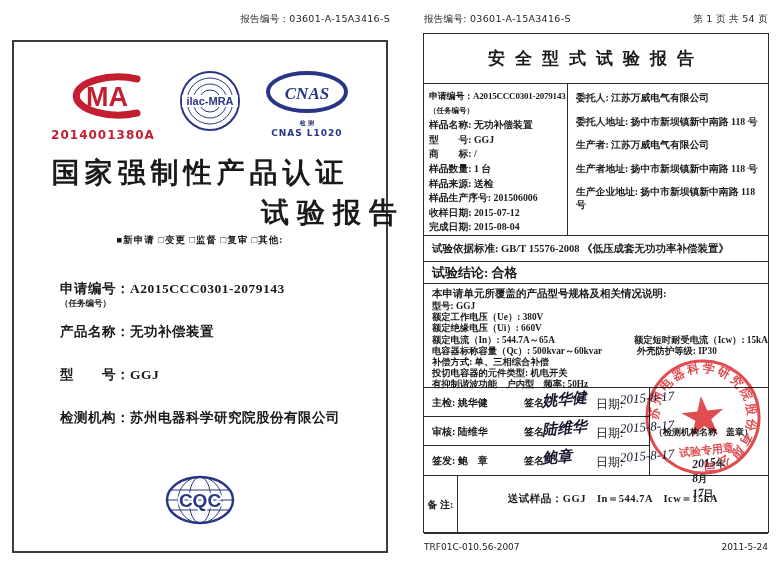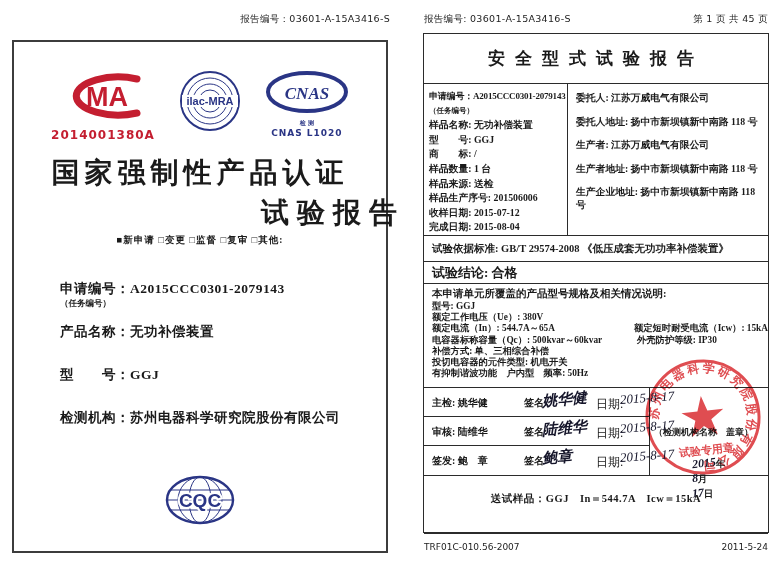--- a/index.html
+++ b/index.html
@@ -63,21 +63,21 @@
 
   .ftr { position:absolute; font-size:9px; font-family:"DejaVu Sans",sans-serif; color:#222; }
 </style>
 </head>
 <body>
 
 <div class="canvas">
 
   <div class="hdr" style="left:230px; top:13px; width:160px; text-align:right;">报告编号：03601-A-15A3416-S</div>
   <div class="hdr" style="left:424px; top:13px;">报告编号: 03601-A-15A3416-S</div>
-  <div class="hdr" style="left:676px; top:13px; width:92px; text-align:right;">第 1 页 共 45 页</div>
+  <div class="hdr" style="left:676px; top:13px; width:92px; text-align:right;">第 1 页 共 54 页</div>
 
   <div class="lp">
 
     <div class="logo-row">
 
       <div class="cma-wrap">
         <svg width="92" height="52" viewBox="0 0 92 52">
           <path d="M80,9 A42,19 0 1 0 80,43" fill="none" stroke="#c41e30" stroke-width="7" stroke-linecap="round"></path>
           <text x="50" y="36" font-size="27" font-weight="bold" fill="#c41e30" text-anchor="middle" font-family="Liberation Sans, sans-serif">MA</text>
         </svg>
@@ -148,31 +148,35 @@
       </div>
       <div class="info-r">
         <div>委托人: 江苏万威电气有限公司</div>
         <div>委托人地址: 扬中市新坝镇新中南路 118 号</div>
         <div>生产者: 江苏万威电气有限公司</div>
         <div>生产者地址: 扬中市新坝镇新中南路 118 号</div>
         <div>生产企业地址: 扬中市新坝镇新中南路 118 号</div>
       </div>
     </div>
 
-    <div class="row r-std">试验依据标准: GB/T 29574-2008 《低压成套无功功率补偿装置》</div>
+    <div class="row r-std">试验依据标准: GB/T 15576-2008 《低压成套无功功率补偿装置》</div>
     <div class="row r-concl">试验结论: 合格</div>
 
     <div class="row r-cov">
       <div class="cov-title">本申请单元所覆盖的产品型号规格及相关情况说明:</div>
       <div class="cov-line">
           <span class="cl">型号: GGJ</span>
           <span class="cr"></span>
         </div>
       <div class="cov-line">
           <span class="cl">额定工作电压（Ue）: 380V</span>
+          <span class="cr"></span>
+        </div>
+      <div class="cov-line">
+          <span class="cl">额定绝缘电压（Ui）: 660V</span>
           <span class="cr"></span>
         </div>
       <div class="cov-line">
           <span class="cl">额定电流（In）: 544.7A～65A</span>
           <span class="cr">额定短时耐受电流（Icw）: 15kA</span>
         </div>
       <div class="cov-line">
           <span class="cl">电容器标称容量（Qc）: 500kvar～60kvar</span>
           <span class="cr">外壳防护等级: IP30</span>
         </div>
@@ -218,20 +222,21 @@
         <div class="stamp-caption">（检测机构名称　盖章）</div>
         <div class="stamp-date-line">
           <span class="hand">2015</span><span>年</span>
           <span class="hand">8</span><span>月</span>
           <span class="hand">17</span><span>日</span>
         </div>
       </div>
     </div>
 
     <div class="row r-remark">
+      <div class="remark-label">备 注:</div>
       <div class="remark-val">送试样品：GGJ　In＝544.7A　Icw＝15kA</div>
     </div>
   </div>
 
   <svg class="stamp" viewBox="0 0 122 122">
     <defs>
       <path id="ringPath" d="M 61,61 m -45,0 a 45,45 0 1,1 90,0 a 45,45 0 1,1 -90,0"></path>
     </defs>
     <circle cx="61" cy="61" r="56" fill="none" stroke="#d8252a" stroke-width="3"></circle>
     <text fill="#d8252a" font-size="12" font-weight="bold" letter-spacing="2.5" font-family="Liberation Serif, serif">

